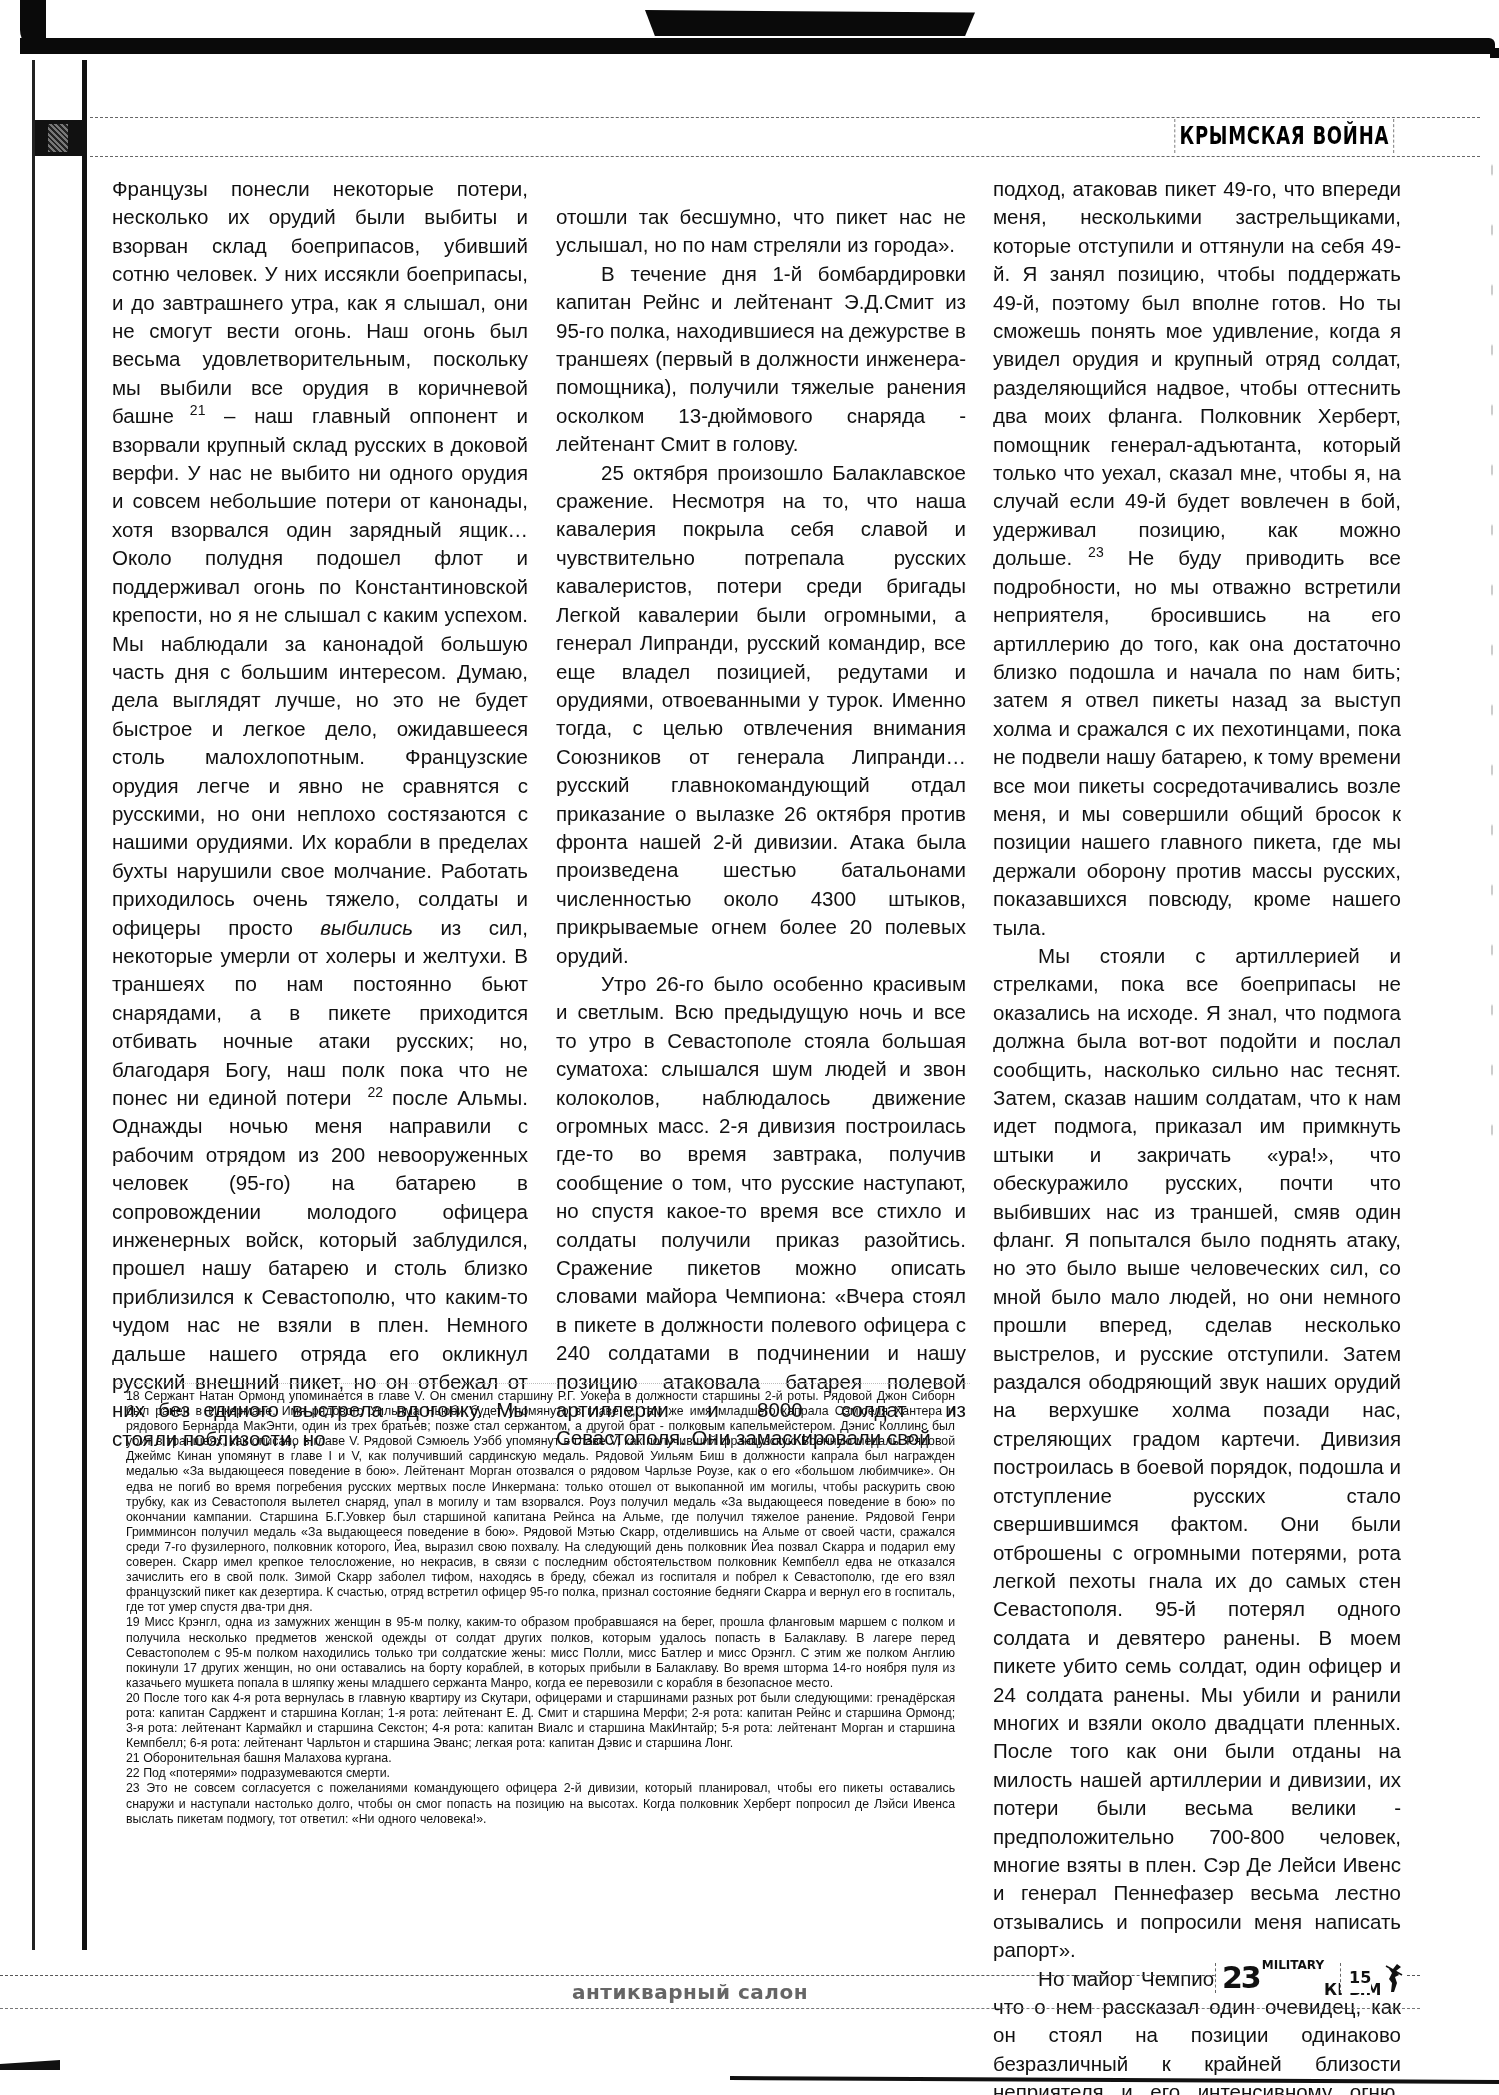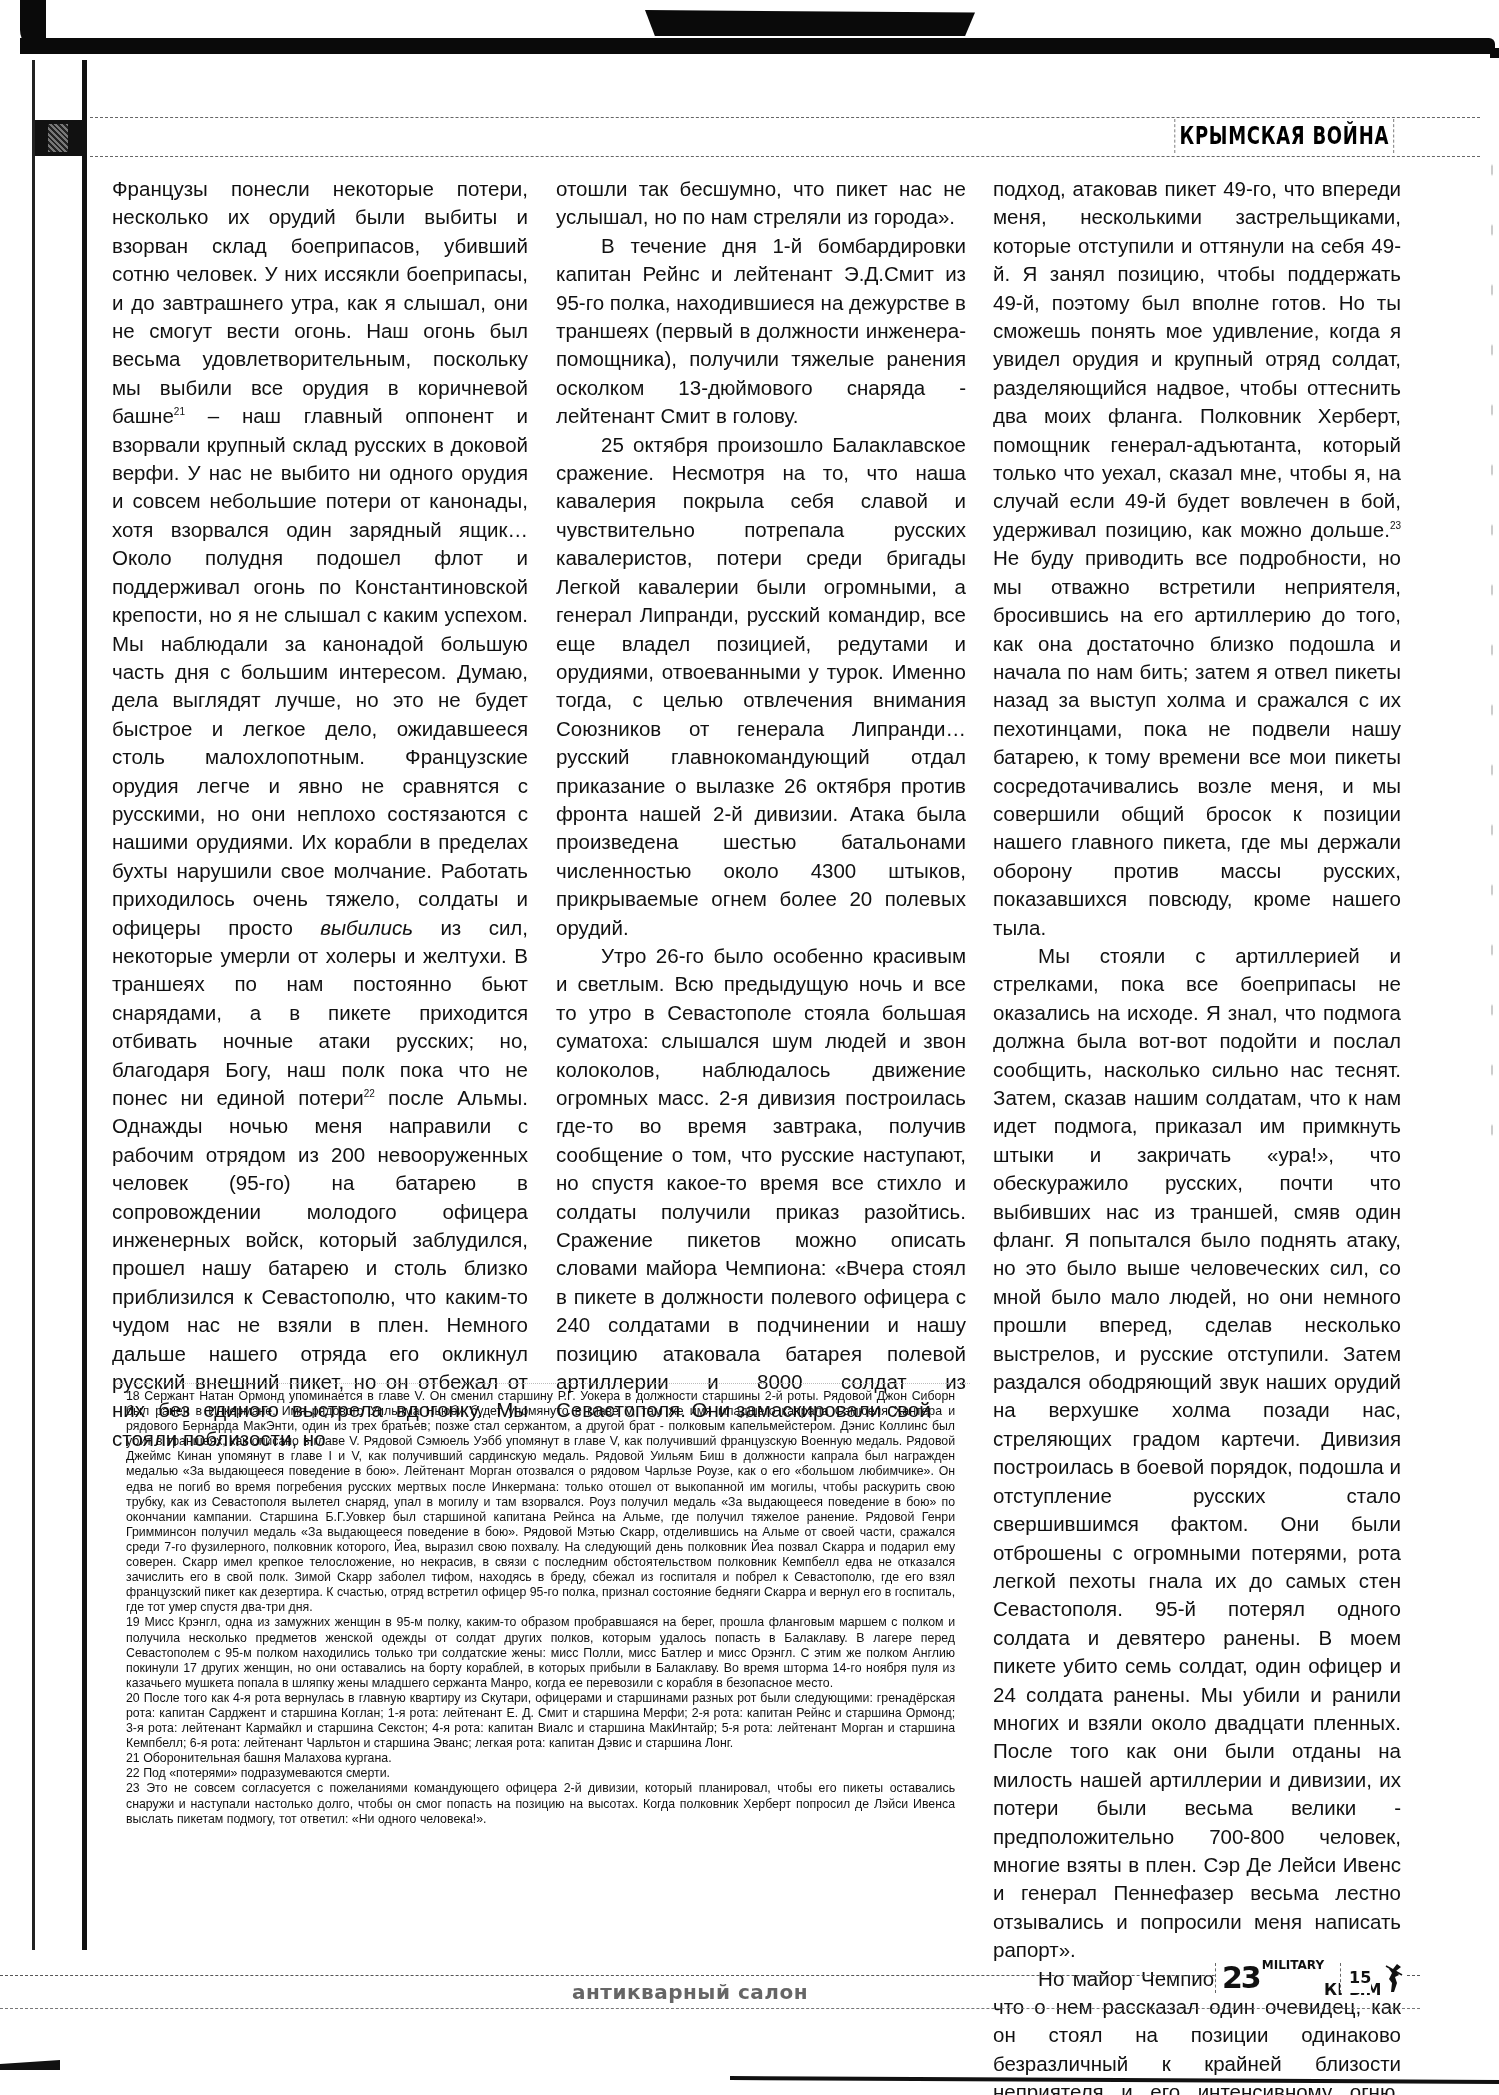--- a/index.html
+++ b/index.html
@@ -18,23 +18,23 @@
 
   .header-band { position: absolute; left: 90px; top: 117px; width: 1390px; height: 38px; border-top: 1px dashed #666; border-bottom: 1px dashed #666; }
   .section-title { position: absolute; right: 105px; top: 119px; height: 34px; padding: 0 6px; background: #fff; border-left: 1px dashed #666; border-right: 1px dashed #666;
     font-family: "DejaVu Sans", sans-serif; font-weight: bold; font-size: 25px; letter-spacing: 1px; line-height: 34px; transform: scaleX(0.72); transform-origin: right center; color: #000; }
 
   
   .col { position: absolute; top: 175px; font-family: "Liberation Sans", sans-serif; font-size: 20.5px; line-height: 28.4px; text-align: justify; color: #111; }
   .col p { margin: 0; }
   .col p.indent { text-indent: 2.2em; }
   .col-1 { left: 112px; width: 416px; }
-  .col-2 { left: 556px; width: 410px; }
+  .col-2 { left: 556px; width: 410px; margin-top: 28px; }
   .col-3 { left: 993px; width: 408px; }
-  .col sup { font-size: 10px; line-height: 0; }
+  .col sup { font-size: 14px; line-height: 0; margin-left: 16px; }
   .col i { }
 
   .note-sep { position: absolute; left: 115px; top: 1383px; width: 855px; border-top: 1px dotted #bbb; }
   .footnotes { position: absolute; left: 126px; top: 1389px; width: 846px; font-family: "Liberation Sans", sans-serif; font-size: 12.6px; line-height: 15.1px; text-align: justify; color: #111; transform: scaleX(0.98); transform-origin: left top; }
   .footnotes p { margin: 0; }
 
   
   .footer-line-1 { position: absolute; left: 0; top: 1975px; width: 1420px; border-top: 1px dashed #555; }
   .footer-line-2 { position: absolute; left: 0; top: 2008px; width: 1420px; border-top: 1px dashed #777; }
   .footer-swoosh { position: absolute; left: 0; top: 2060px; width: 60px; height: 10px; background: #111; clip-path: polygon(0 40%, 100% 0, 100% 100%, 0 100%); }

